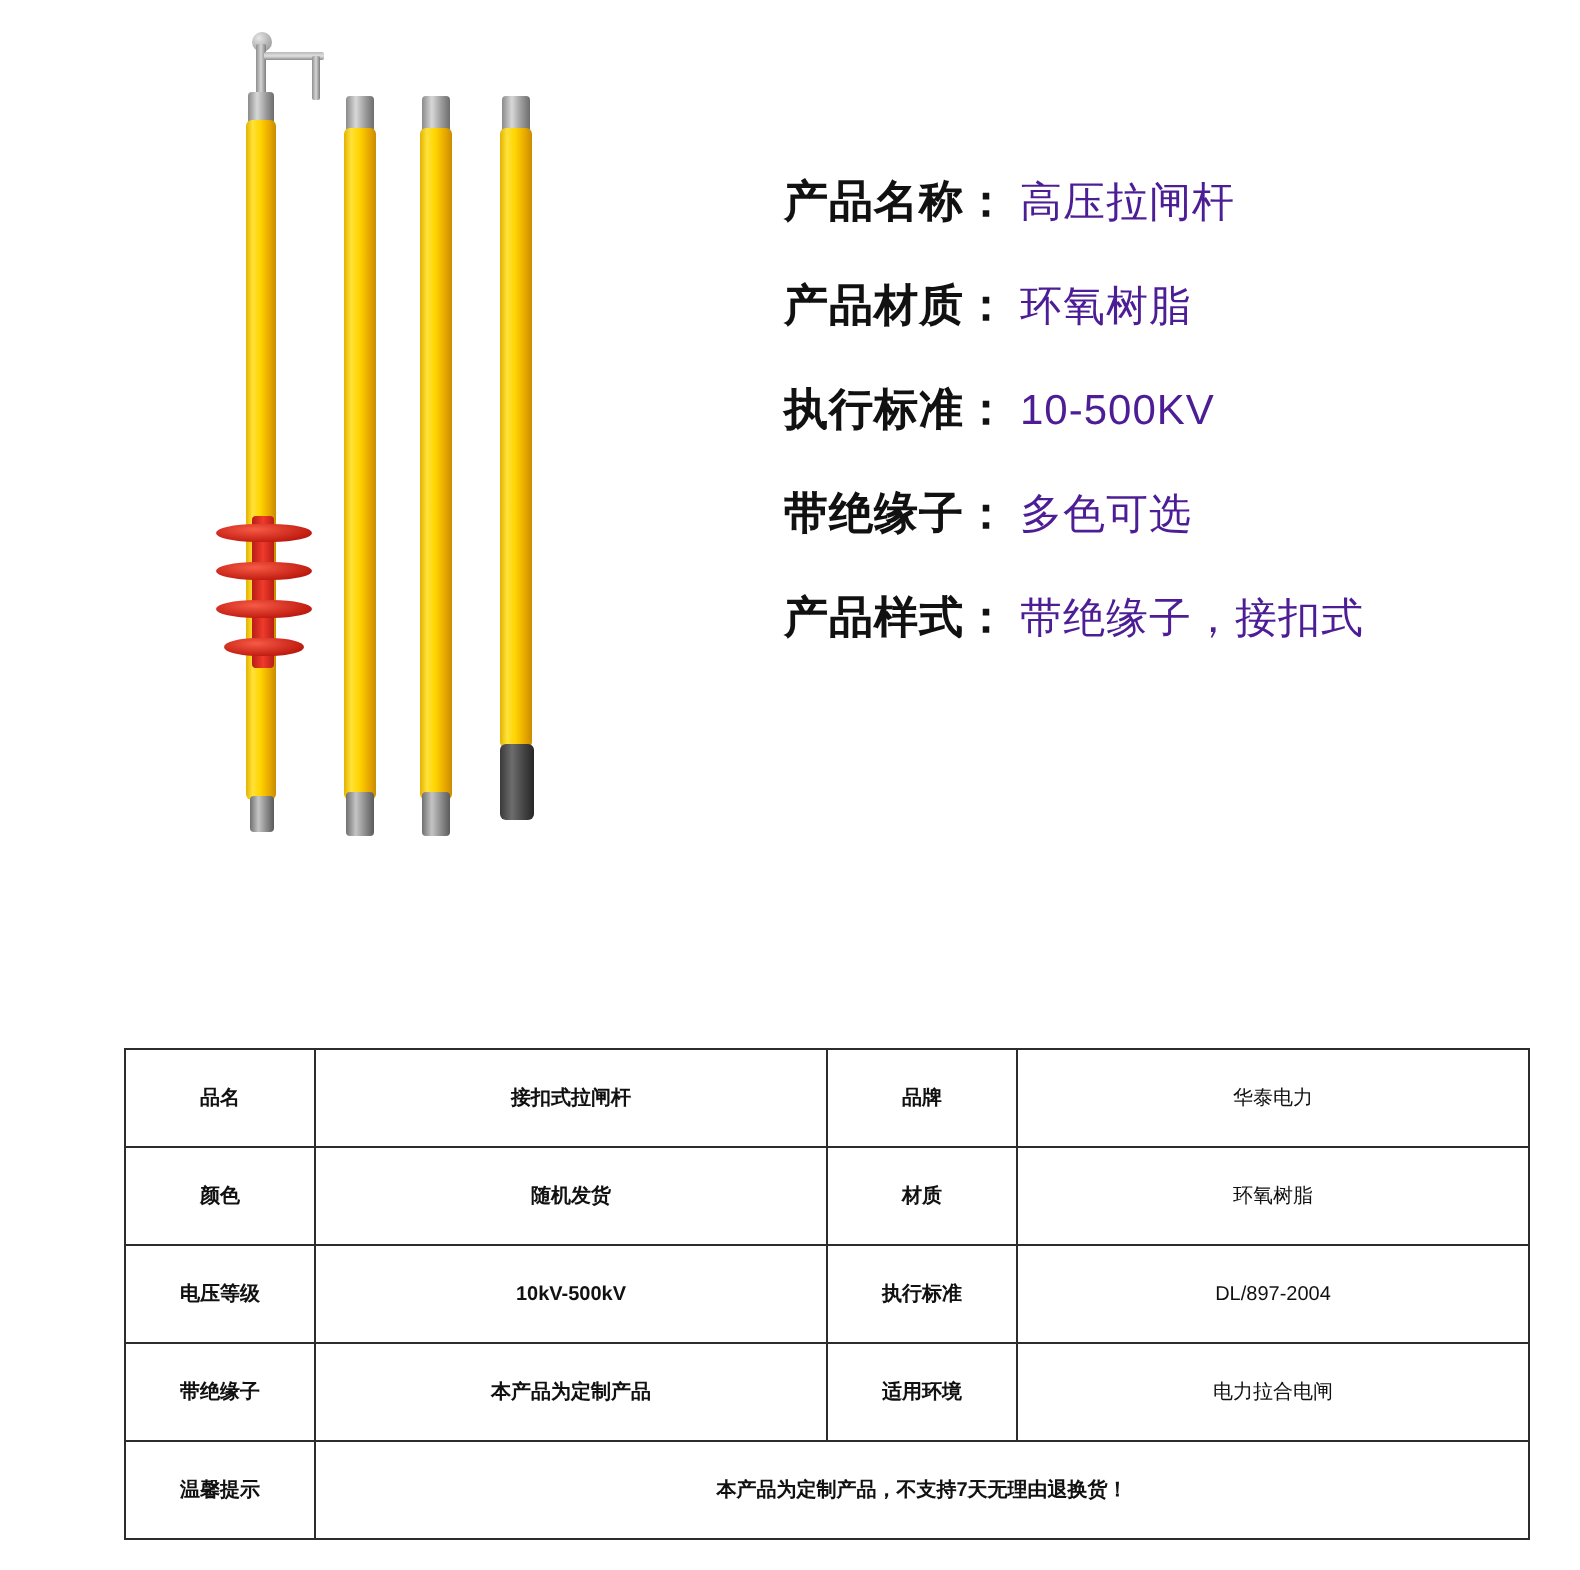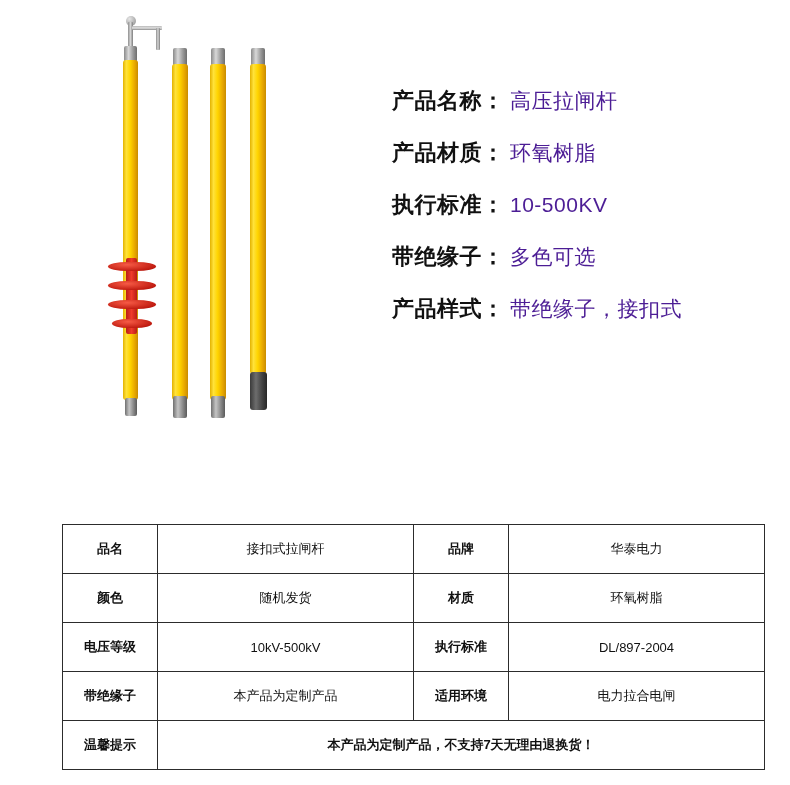--- a/index.html
+++ b/index.html
@@ -120,31 +120,31 @@
     top: 524px;
     width: 666px;
     border-collapse: collapse;
     table-layout: fixed;
   }
   .spec-table td {
     border: 1px solid #2c2c2c;
     height: 48px;
     text-align: center;
     vertical-align: middle;
-    font-size: 13px;
+    font-size: 10px;
     color: #111;
     padding: 0 4px;
   }
   .cell-key {
     width: 86px;
     font-weight: bold;
   }
   .cell-val {
     width: 247px;
-    font-weight: normal;
+    font-weight: bold;
   }
   .cell-key2 {
     width: 86px;
     font-weight: bold;
   }
   .cell-val2 {
     width: 247px;
     font-weight: normal;
   }
   .note-cell {

